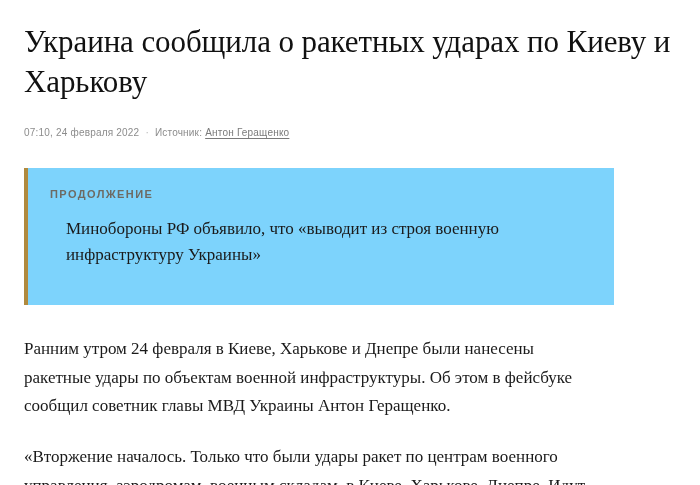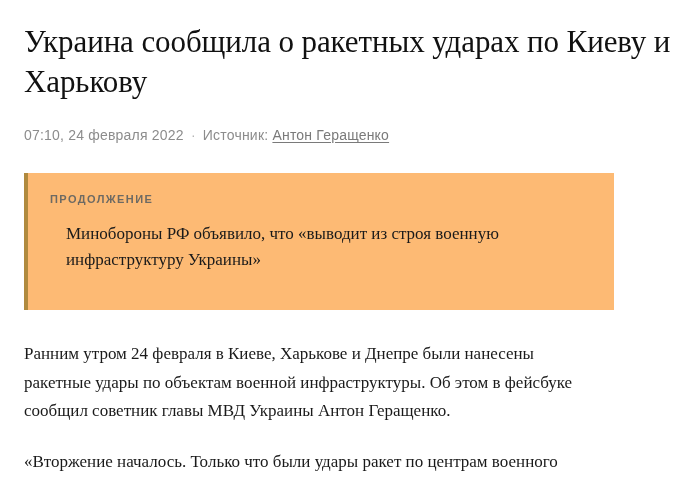--- a/index.html
+++ b/index.html
@@ -23,39 +23,39 @@
     font-family: "Liberation Serif", serif;
     font-size: 31px;
     line-height: 1.28;
     font-weight: 400;
     color: #111111;
     margin: 0 0 26px 0;
     letter-spacing: -0.1px;
   }
   .meta {
     font-family: "Liberation Sans", sans-serif;
-    font-size: 14px;
+    font-size: 10px;
     color: #8c8c8c;
     margin: 0 0 30px 0;
     letter-spacing: 0.2px;
   }
   .meta .sep {
     color: #b5b5b5;
     padding: 0 3px;
   }
   .meta .source-label {
     color: #8c8c8c;
   }
   .meta .source-link {
     color: #7a7a7a;
     text-decoration: underline;
     text-underline-offset: 2px;
   }
   .continuation {
-    background: #fdba74;
+    background: #7dd3fc;
     border-left: 4px solid #b08a3e;
     padding: 20px 22px 22px 22px;
     margin: 0 0 30px 0;
     width: 590px;
   }
   .continuation-label {
     font-family: "Liberation Sans", sans-serif;
     font-size: 11px;
     letter-spacing: 1.4px;
     color: #6d6a63;

